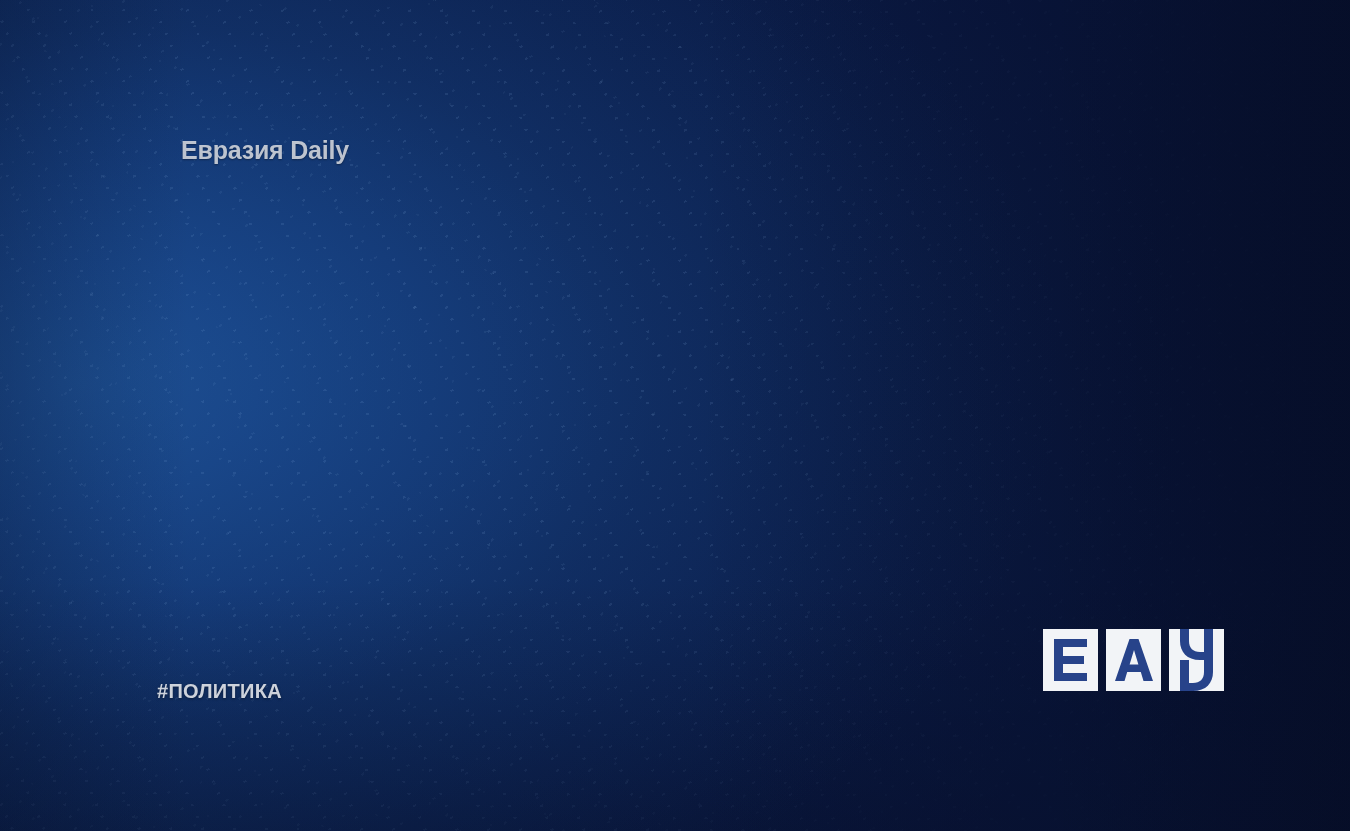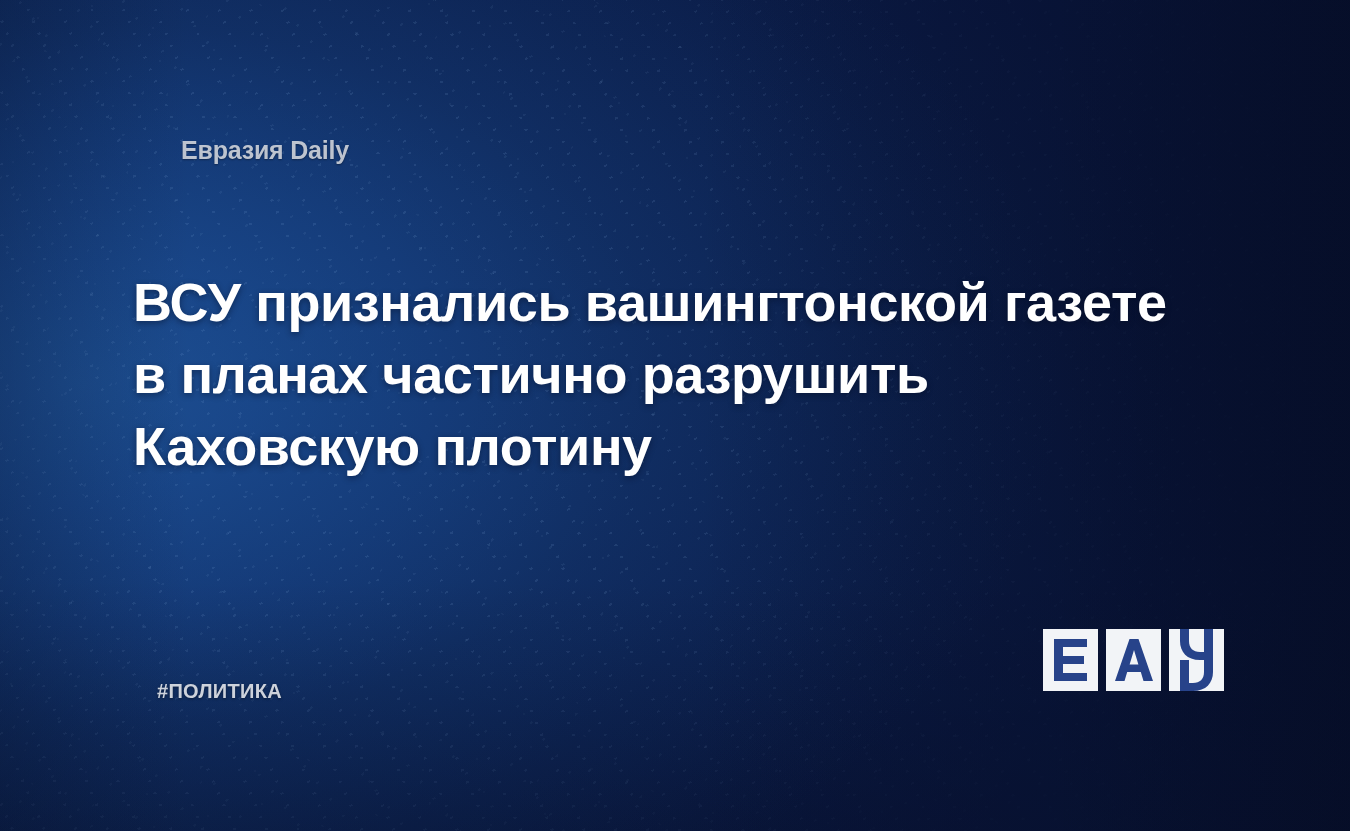--- a/index.html
+++ b/index.html
@@ -225,25 +225,20 @@
     <div class="streaks s3"></div>
   </div>
 
   <div class="bg-vignette"></div>
   <div class="edge"></div>
 
   <div class="content">
 
     <div class="brand">Евразия Daily</div>
 
-    <div class="headline">
-      <span class="line">ВСУ признались вашингтонской газете</span>
-      <span class="line">в планах частично разрушить</span>
-      <span class="line">Каховскую плотину</span>
-    </div>
 
     <div class="topic">#ПОЛИТИКА</div>
 
     <div class="logo">
 
       <div class="logo-tile">
         <svg width="34" height="42" viewBox="0 0 34 42" aria-hidden="true">
           <path d="M0 0 H33 V8 H9 V17 H30 V25 H9 V34 H33 V42 H0 Z" fill="#27438a"></path>
         </svg>
       </div>

